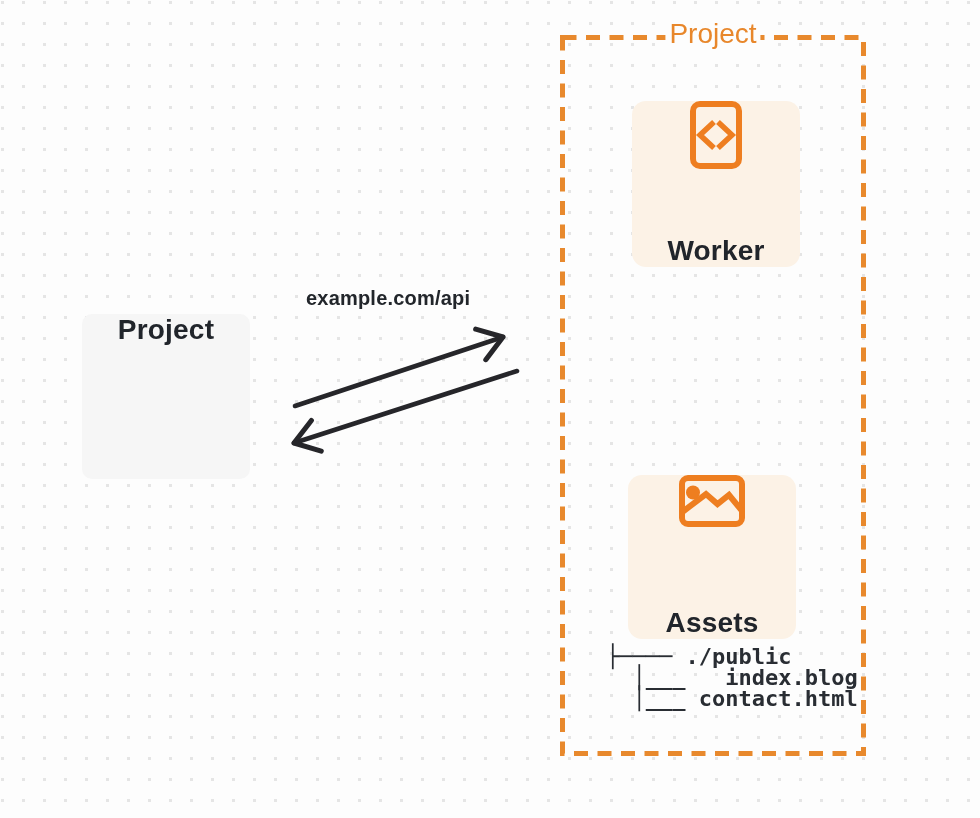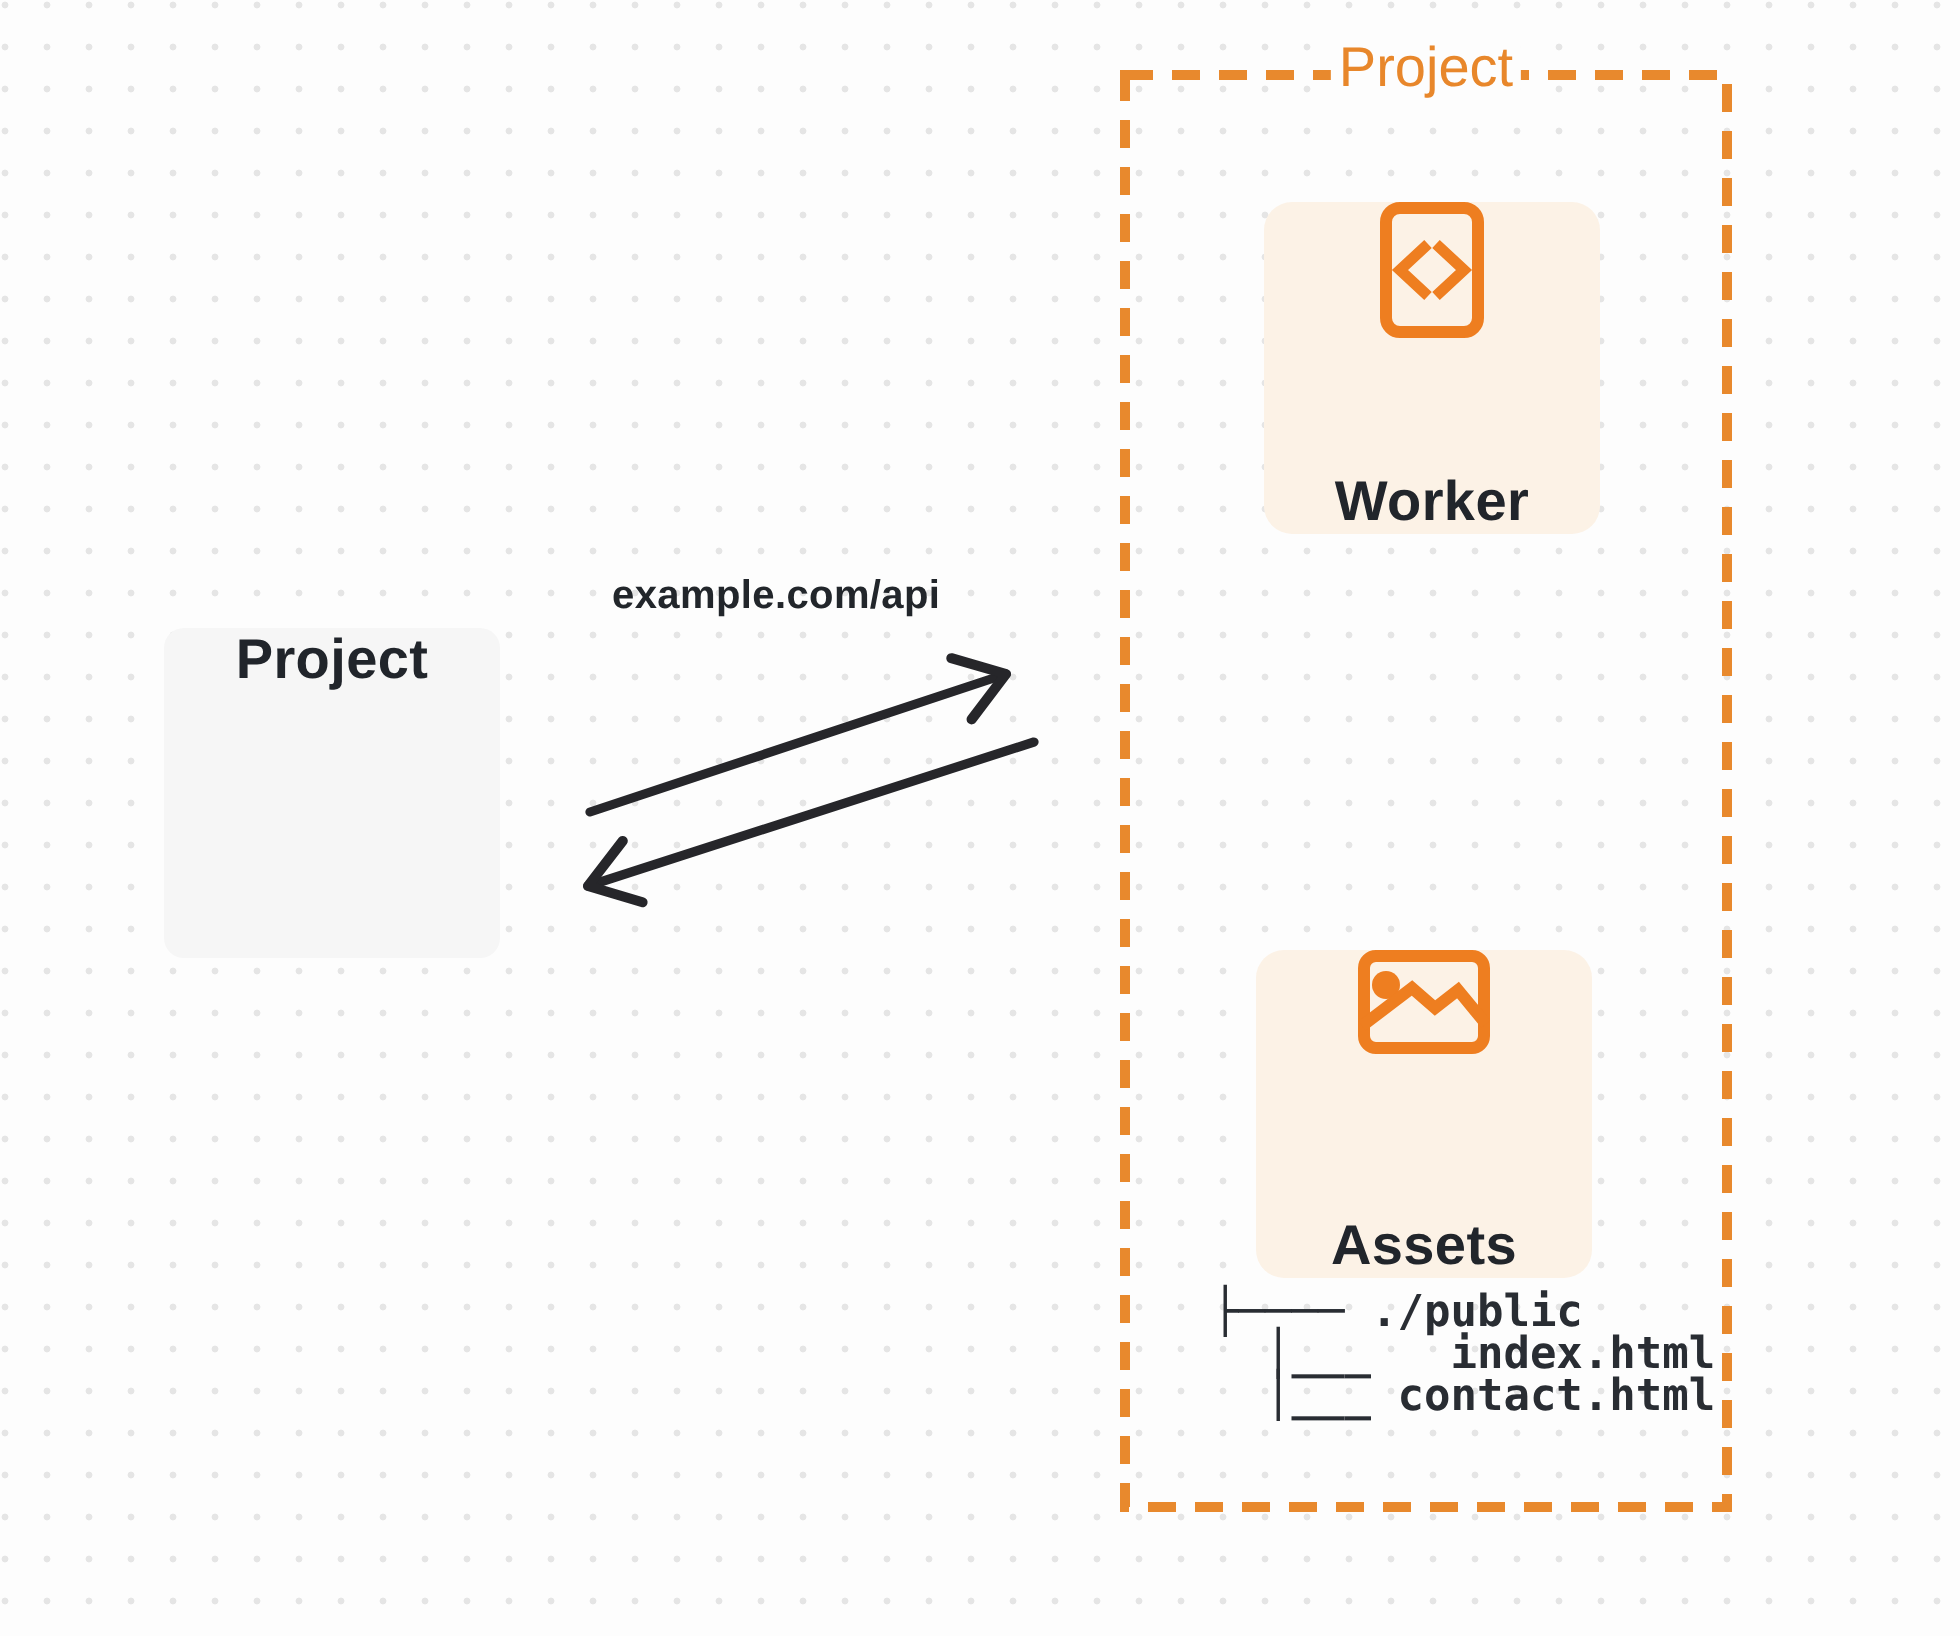--- a/index.html
+++ b/index.html
@@ -111,18 +111,18 @@
       <svg width="66" height="52" viewBox="0 0 66 52" xmlns="http://www.w3.org/2000/svg">
         <rect x="3" y="3" width="60" height="46" rx="6" fill="none" stroke="#EE7E20" stroke-width="6"></rect>
         <circle cx="14" cy="17.5" r="7" fill="#EE7E20"></circle>
         <polyline points="2,38 27,19 38.5,29 50,20 64,37" fill="none" stroke="#EE7E20" stroke-width="6" stroke-linejoin="miter"></polyline>
       </svg>
       <span class="card-label">Assets</span>
     </div>
 
     <div class="file-tree">
       <div>├──── ./public</div>
-      <div>  │___   index.html</div>
+      <div>  │___   index.blog</div>
       <div>  │___ contact.html</div>
     </div>
 
   </div>
 </div>
 
 </body></html>

